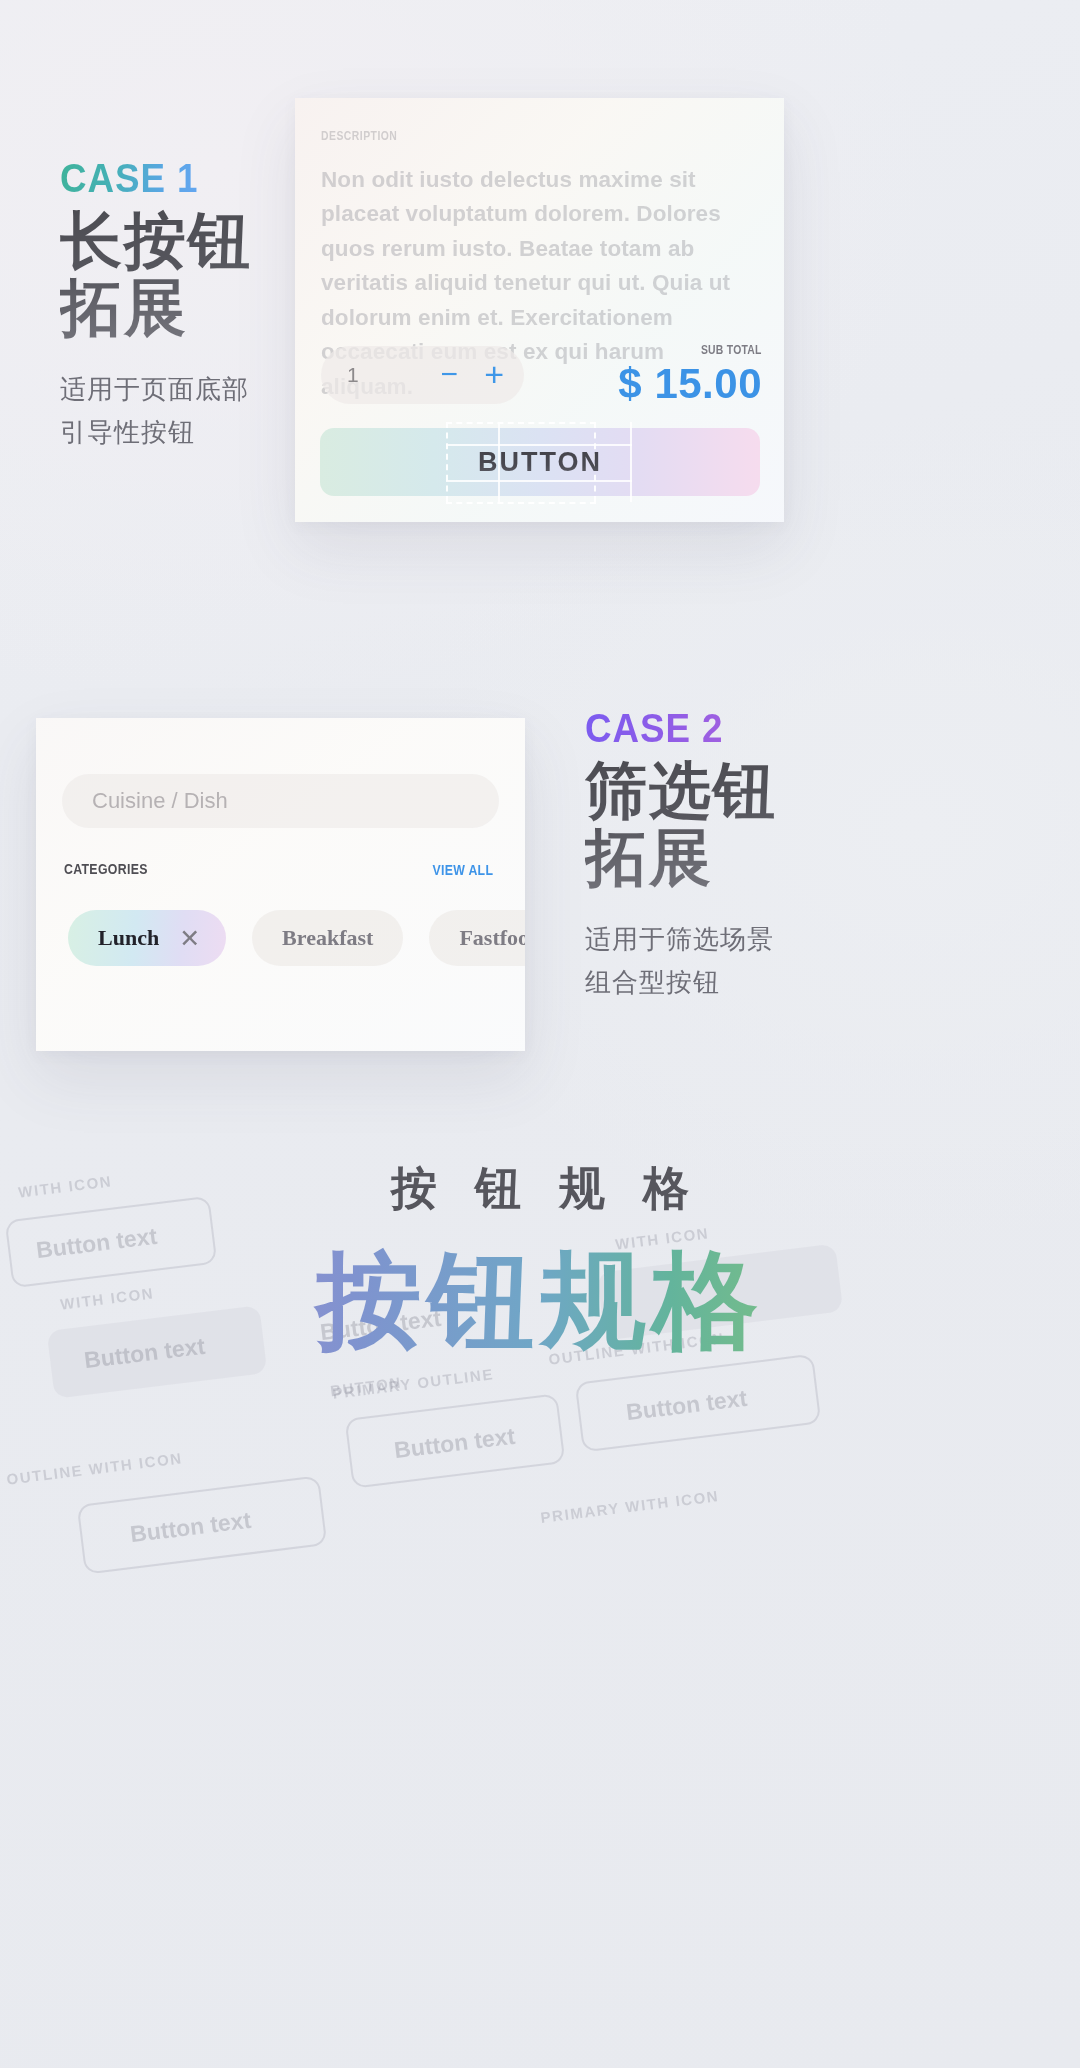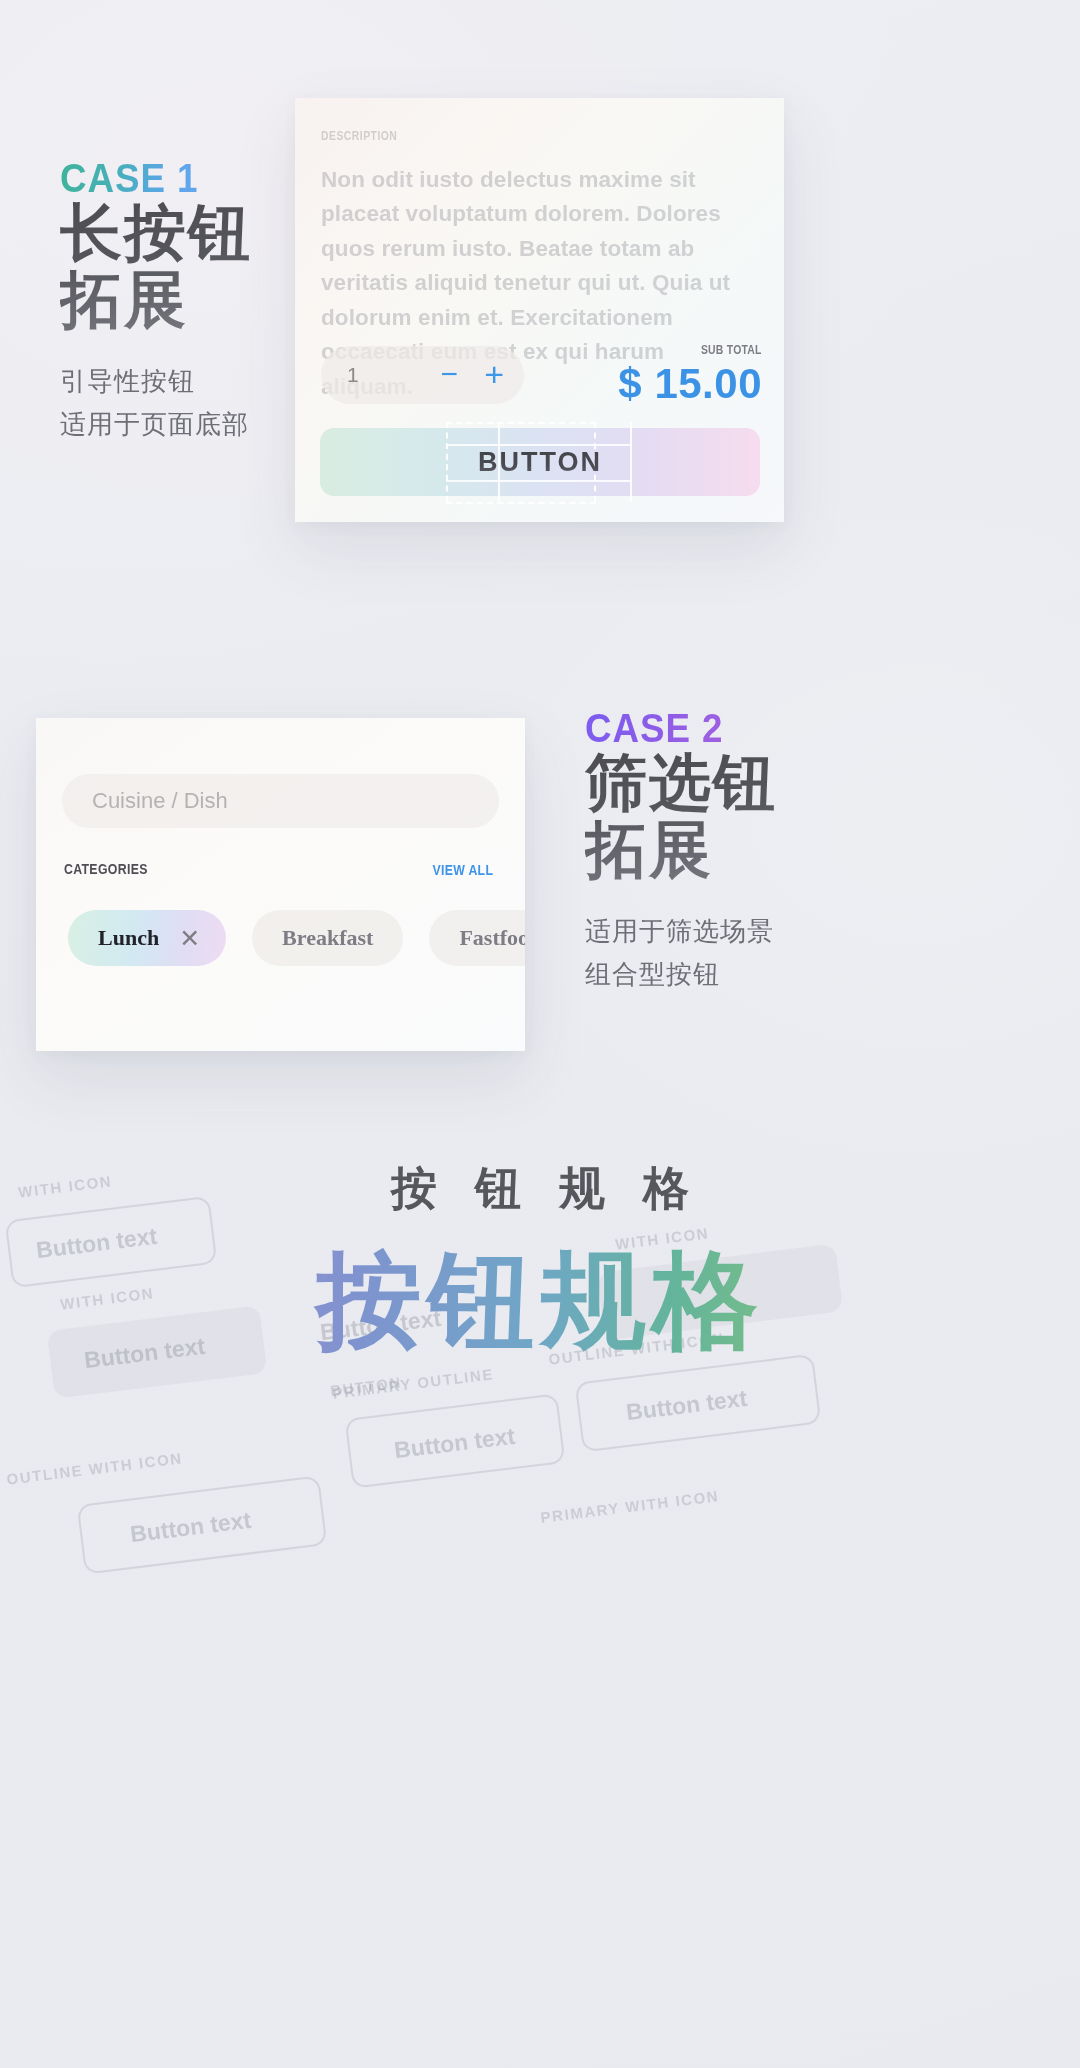--- a/index.html
+++ b/index.html
@@ -24,21 +24,21 @@
   
   #case1-text{ position:absolute; left:60px; top:158px; width:300px; }
   .case-label{
     font-size:40px; font-weight:bold; letter-spacing:1px;
     line-height:1.0; font-family:"Liberation Sans", sans-serif;
     transform:scaleX(.92); transform-origin:left center;
   }
   #case1-label{ background-image:linear-gradient(100deg,#3fb39a 0%,#45b0b6 38%,#5aa6e6 75%,#64a6f0 100%); }
   .case-heading{
     font-size:62px; font-weight:bold; line-height:1.08; letter-spacing:2px;
-    margin-top:2px;
+    margin-top:10px;
     background-image:linear-gradient(175deg,#4c4c52 0%,#55555c 40%,#7b7b83 100%);
     -webkit-background-clip:text; background-clip:text;
     -webkit-text-fill-color:transparent; color:transparent;
   }
   .case-desc{
     margin-top:26px; font-size:26px; line-height:1.65; color:#6e6e77; letter-spacing:1px;
   }
 
   
   #case2-text{ position:absolute; left:585px; top:708px; width:300px; }
@@ -170,22 +170,22 @@
 </head>
 <body>
 
 <div id="case1-text">
   <div class="case-label grad-text" id="case1-label">CASE 1</div>
   <div class="case-heading">
     <div>长按钮</div>
     <div>拓展</div>
   </div>
   <div class="case-desc">
+    <div>适用于页面底部</div>
     <div>引导性按钮</div>
-    <div>适用于页面底部</div>
   </div>
 </div>
 
 <div id="product-card">
   <div class="pc-inner">
     <div class="pc-section-label">DESCRIPTION</div>
     <div class="pc-body">Non odit iusto delectus maxime sit placeat voluptatum dolorem. Dolores quos rerum iusto. Beatae totam ab veritatis aliquid tenetur qui ut. Quia ut dolorum enim et. Exercitationem occaecati eum est ex qui harum aliquam.</div>
 
     <div class="pc-row">
       <div class="qty-stepper">

